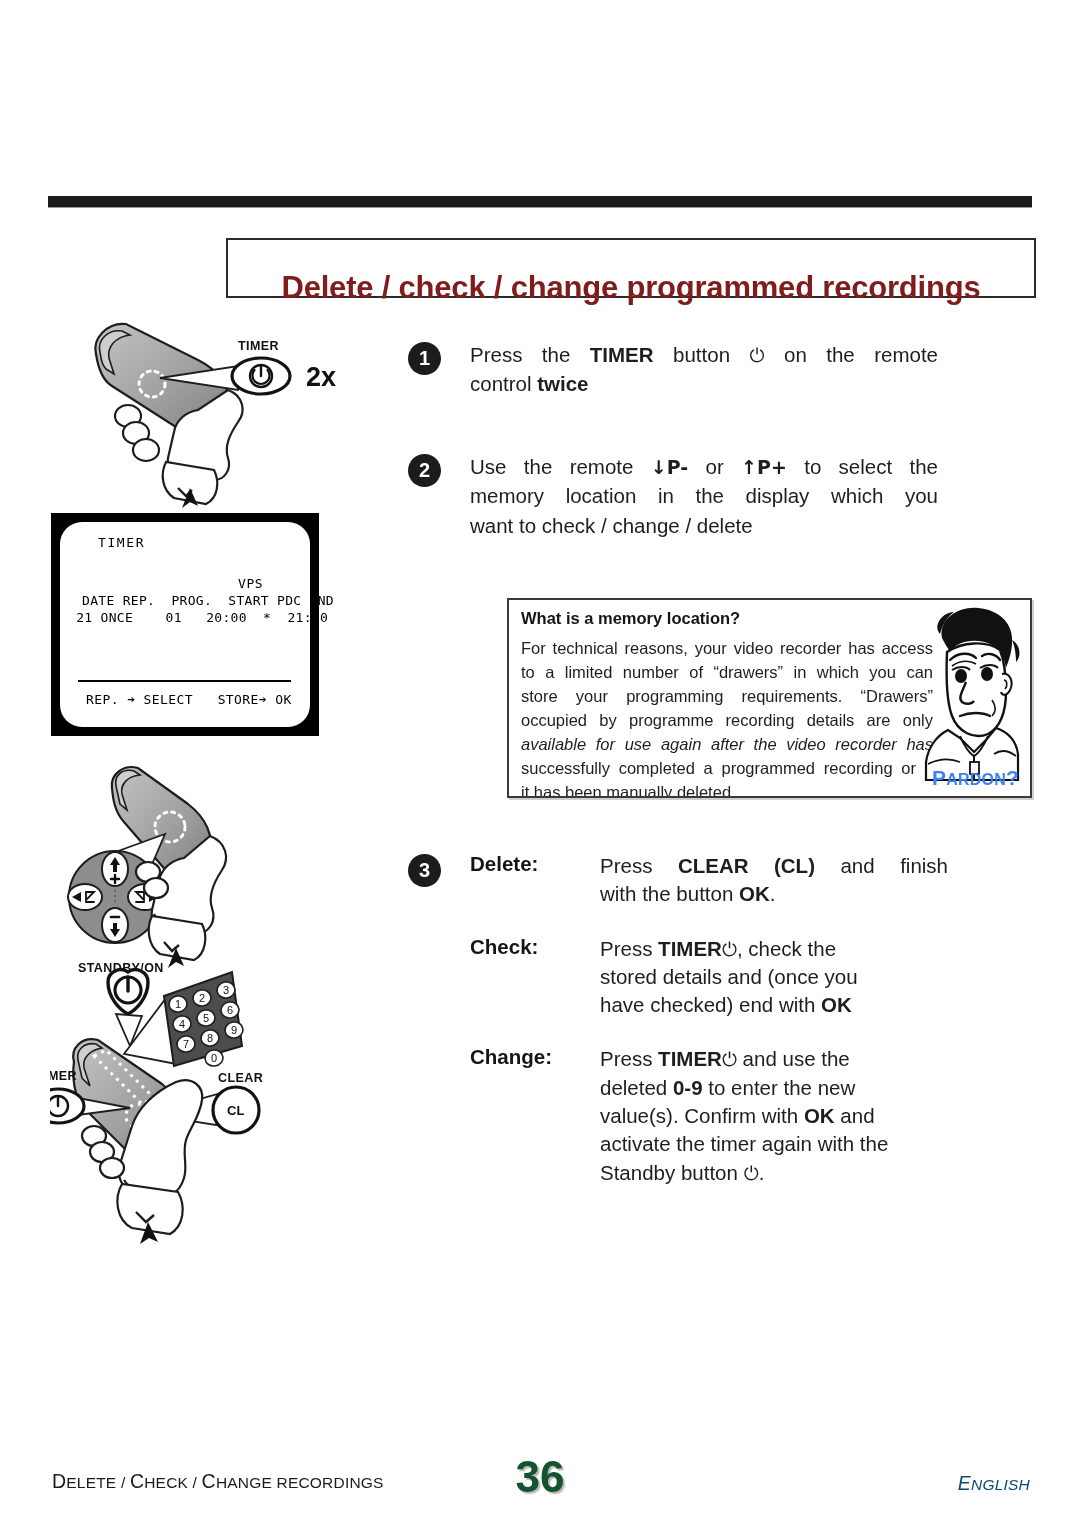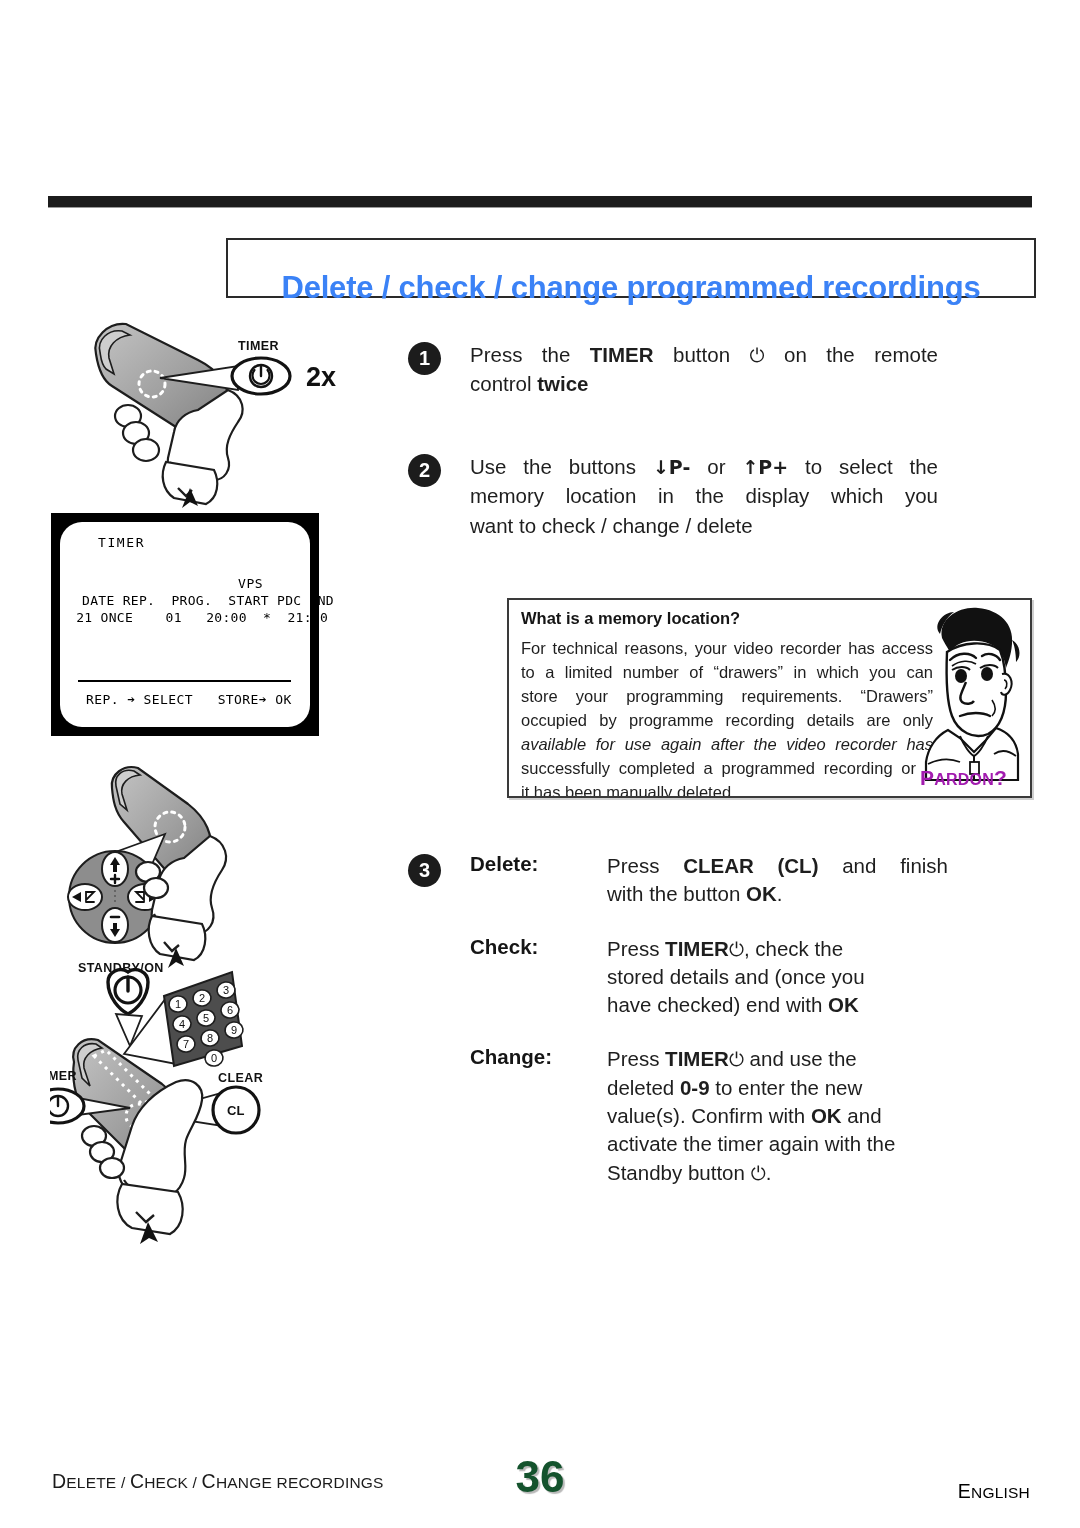--- a/index.html
+++ b/index.html
@@ -40,21 +40,21 @@
     border: 2px solid #2a2a2a;
     background: #ffffff;
     display: flex;
     align-items: center;
     justify-content: center;
   }
   .title-text {
     font-size: 31px;
     font-weight: bold;
     letter-spacing: -0.2px;
-    color: #3b82f6;
+    color: #7f1d1d;
     white-space: nowrap;
     margin-top: 39px;
   }
 
   
   .illus { position: absolute; }
 
   
   .tv-bezel {
     position: absolute;
@@ -189,46 +189,45 @@
   .info-text .line { display: block; }
   .pardon-wrap {
     position: absolute;
     right: 2px;
     top: 4px;
     width: 112px;
     height: 188px;
   }
   .pardon-label {
     position: absolute;
-    left: 4px;
+    left: 16px;
     bottom: 2px;
     font-size: 21px;
     font-weight: bold;
     letter-spacing: 0.2px;
-    color: #a21caf;
+    color: #3b82f6;
   }
   .pardon-label .sc { font-size: 16px; }
 
   
   .s3 { position: absolute; left: 408px; top: 852px; width: 540px; }
   .s3-row { display: flex; margin-bottom: 20px; }
   .s3-bullet-col { width: 62px; flex: 0 0 auto; }
   .s3-label {
     width: 130px;
     flex: 0 0 auto;
     font-size: 20.5px;
     font-weight: bold;
     color: #151515;
   }
   .s3-desc {
     font-size: 20.5px;
     line-height: 1.38;
     color: #1e1e1e;
     flex: 1 1 auto;
-    margin-left: 7px;
   }
   .s3-desc .line { display: block; }
 
   
   .footer { position: absolute; left: 0; top: 1452px; width: 1080px; height: 60px; }
   .foot-left {
     position: absolute;
     left: 52px;
     top: 18px;
     font-size: 15.5px;
@@ -242,24 +241,25 @@
     top: 0;
     text-align: center;
     font-size: 44px;
     font-weight: bold;
     color: #14532d;
     text-shadow: 2px 2px 1px #b9b9b9;
   }
   .foot-right {
     position: absolute;
     right: 50px;
-    top: 28px;
+    top: 20px;
     font-size: 15.5px;
-    color: #000000;
+    color: #0c4a6e;
     letter-spacing: 0.2px;
+    font-style: italic;
   }
   .foot-right .cap { font-size: 19.5px; }
 
   
   .ill-label {
     font-family: "Liberation Sans", sans-serif;
     font-weight: bold;
     font-size: 12.5px;
     fill: #111;
     letter-spacing: 0.4px;
@@ -523,21 +523,21 @@
       <span class="line" style="display:block;">
         <span>control </span><b>twice</b>
       </span>
     </div>
   </div>
 
   <div class="step" style="left:408px; top:452px; width:530px;">
     <div class="bullet">2</div>
     <div class="step-body" style="width:470px;">
       <span class="line" style="display:block; text-align:justify; text-align-last:justify;">
-        <span>Use the buttons </span><b class="sym">↓P-</b><span> or </span><b class="sym">↑P+</b><span> to select the</span>
+        <span>Use the remote </span><b class="sym">↓P-</b><span> or </span><b class="sym">↑P+</b><span> to select the</span>
       </span>
       <span class="line" style="display:block; text-align:justify; text-align-last:justify;">memory location in the display which you</span>
       <span class="line" style="display:block;">want to check / change / delete</span>
     </div>
   </div>
 
   <div class="info-box">
     <div class="info-title">What is a memory location?</div>
     <div class="info-text">
       <span class="line" style="text-align:justify; text-align-last:justify;">For technical reasons, your video recorder has access</span>

